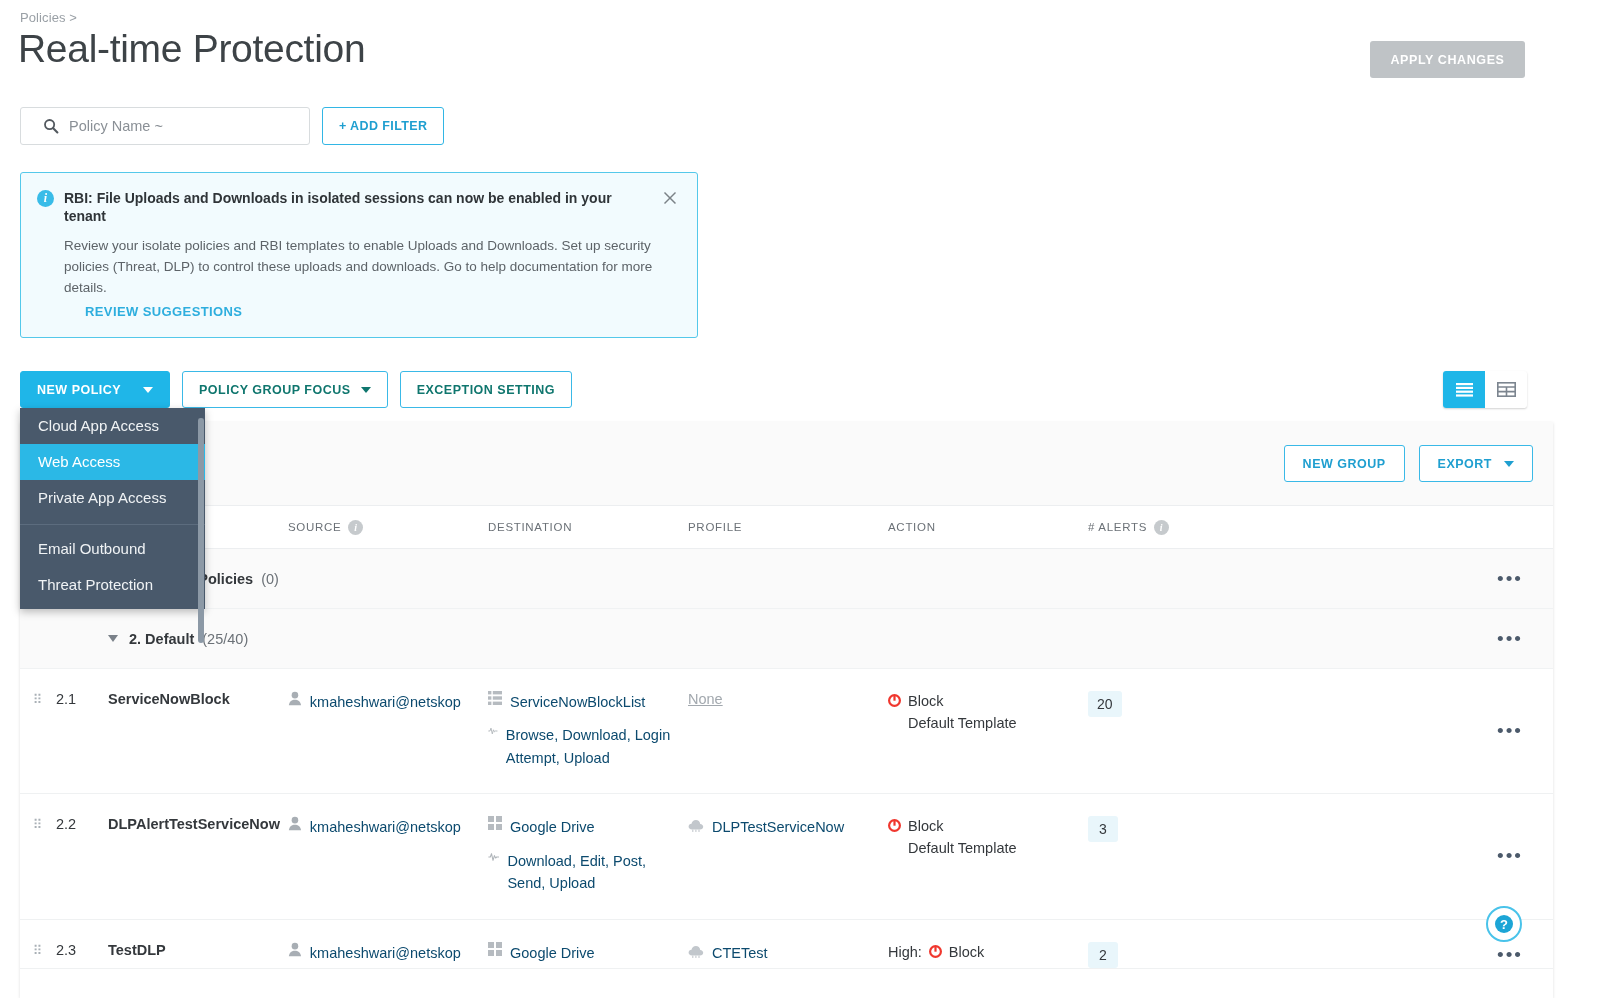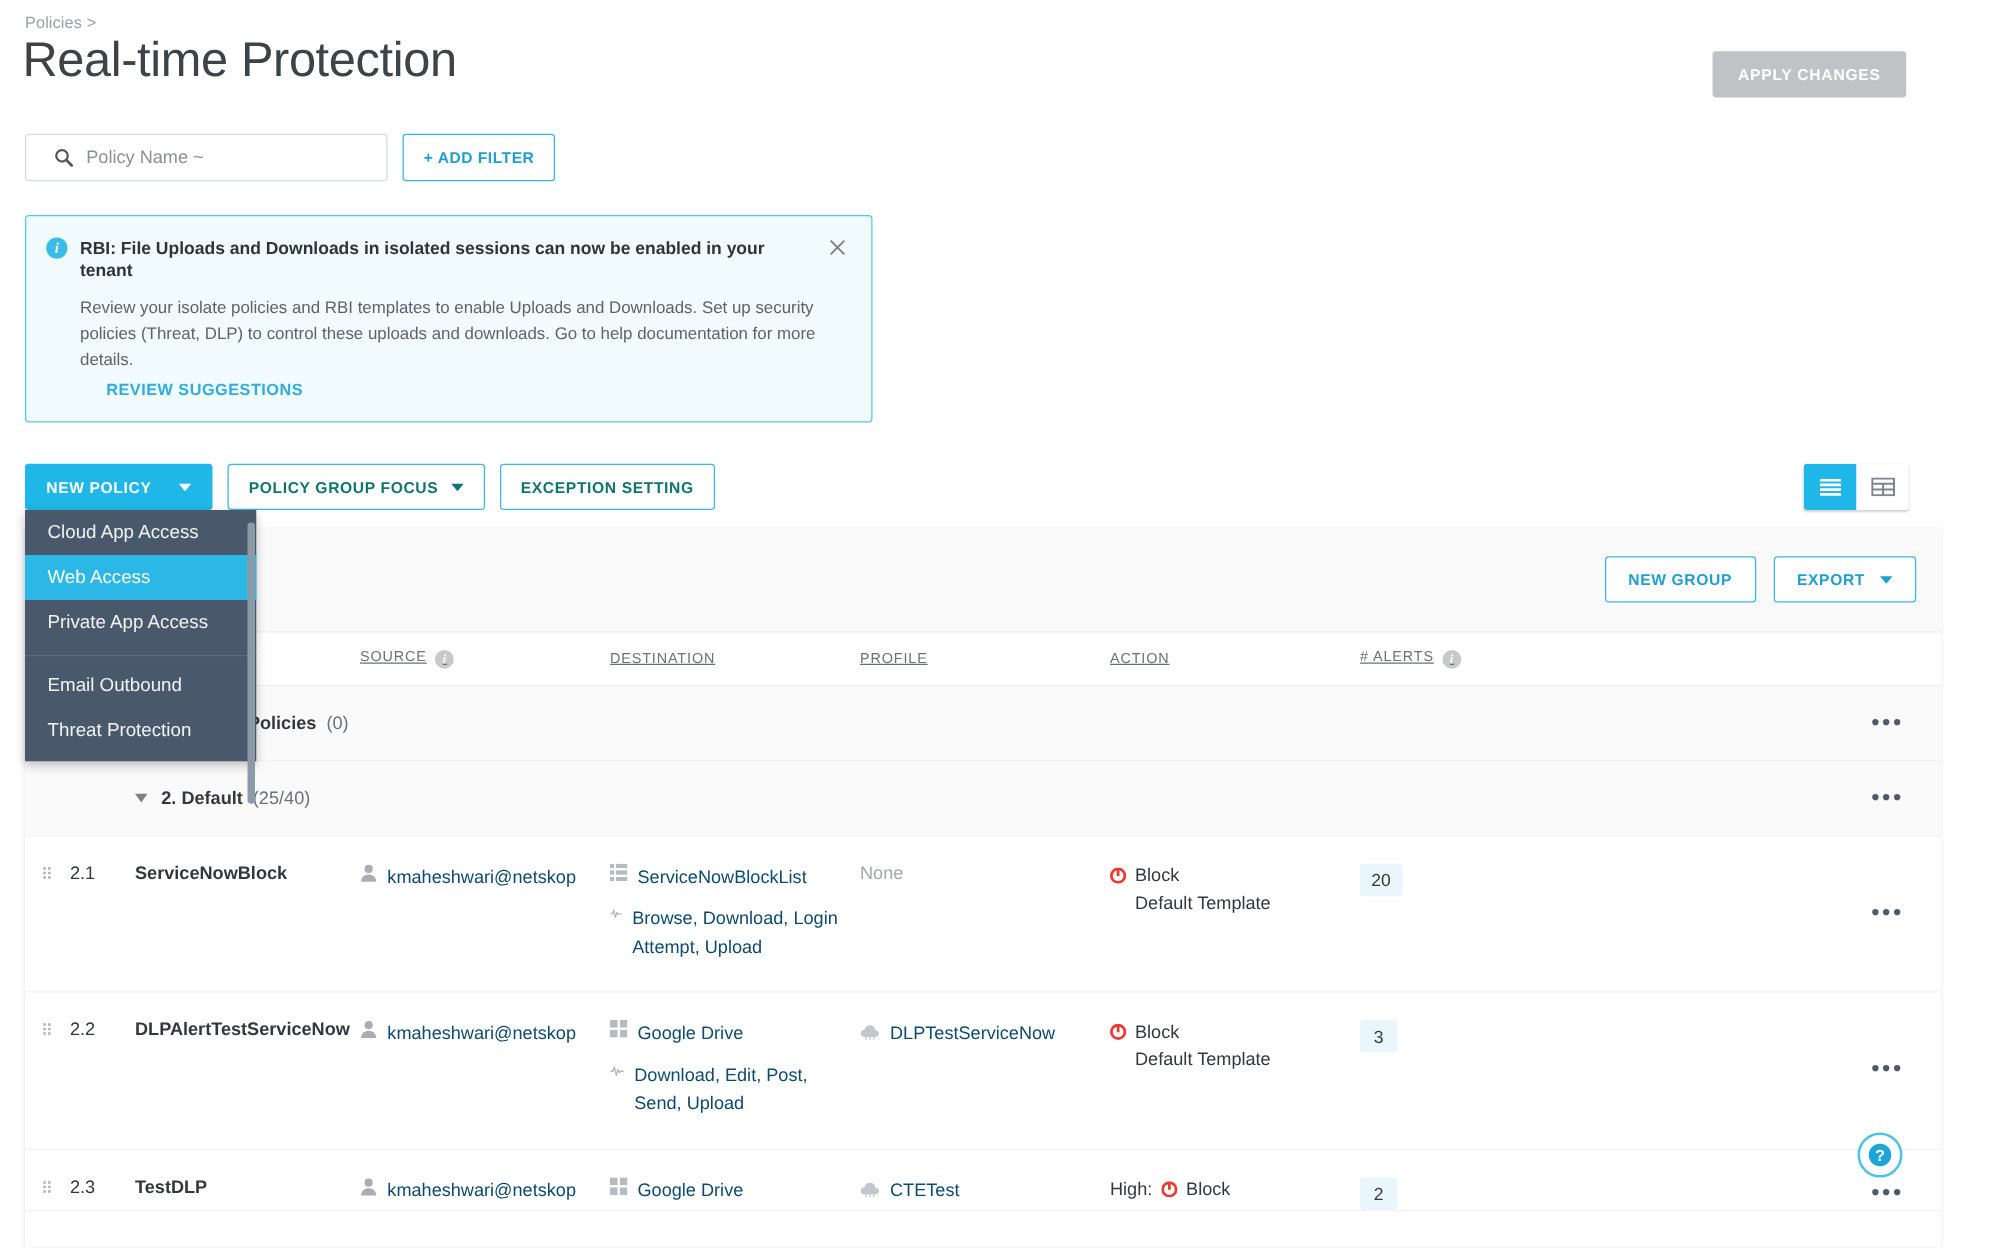--- a/index.html
+++ b/index.html
@@ -155,21 +155,21 @@
   .row-grid {
     display:grid;
     grid-template-columns: 36px 52px 180px 200px 200px 200px 200px 210px 1fr;
     align-items:start;
   }
   .thead {
     height:43px; border-bottom:1px solid #eceef0;
     font-size:11.5px; color:#6b7177; letter-spacing:.7px;
     align-items:center;
   }
-  .thead > div { display:flex; align-items:flex-start; gap:7px;text-decoration:underline; }
+  .thead > div { display:flex; align-items:center; gap:7px; }
   .icircle {
     width:15px; height:15px; border-radius:50%; background:#c6cacd;
     color:#fff; font-size:10px; font-weight:700; font-style:italic;
     display:flex; align-items:center; justify-content:center;
     font-family:"Liberation Serif", serif;
   }
 
   .grouprow {
     height:60px; background:#fafafa; border-bottom:1px solid #f0f2f3;
     align-items:center; font-size:14.5px; color:#34383c;
@@ -185,21 +185,21 @@
   }
 
   .trow { border-bottom:1px solid #eff1f2; padding:22px 0 24px 0; font-size:14.5px; }
   .trow .drag { justify-self:center; color:#a9b0b6; font-size:13px; line-height:1; letter-spacing:1px; cursor:grab; padding-top:2px; }
   .trow .num { color:#34383c; }
   .trow .pname { font-weight:700; }
   .cellwrap { display:flex; flex-direction:column; gap:11px; }
   .cellline { display:flex; align-items:flex-start; gap:8px; line-height:1.55; }
   .cellline .txt { color:#0c4a6e; }
   .src-clip { width:180px; overflow:hidden; white-space:nowrap; }
-  .muted { color:#a2a8ae; }
+  .muted { color:#a2a8ae;text-decoration:underline; }
   .action-cell { display:flex; align-items:flex-start; gap:7px; line-height:1.5; }
   .block-ic { flex:0 0 auto; margin-top:3px; }
   .alert-badge {
     display:inline-block; min-width:30px; padding:5px 9px;
     background:#e9f6fb; color:#34383c; font-size:14px;
     text-align:center; border-radius:3px;
   }
   .dest-wrap { width:195px; }
 
   

